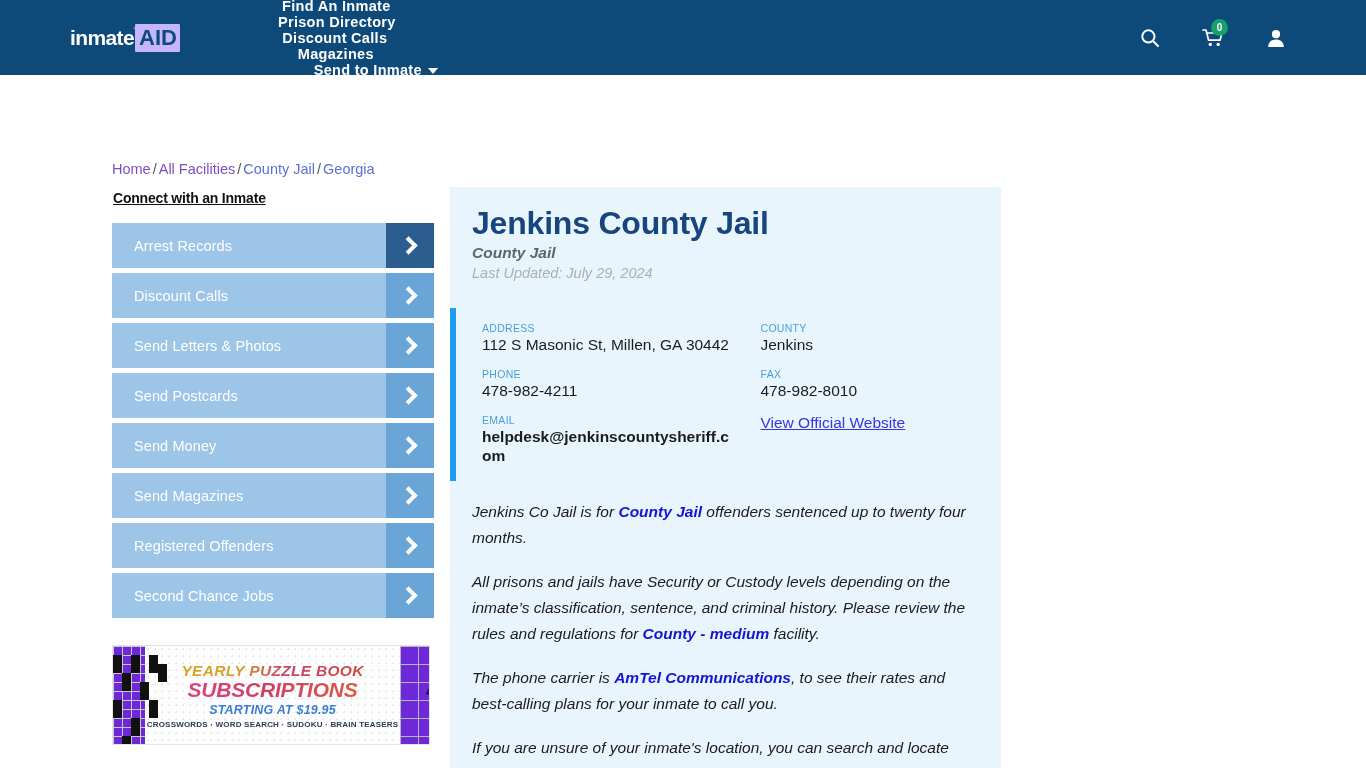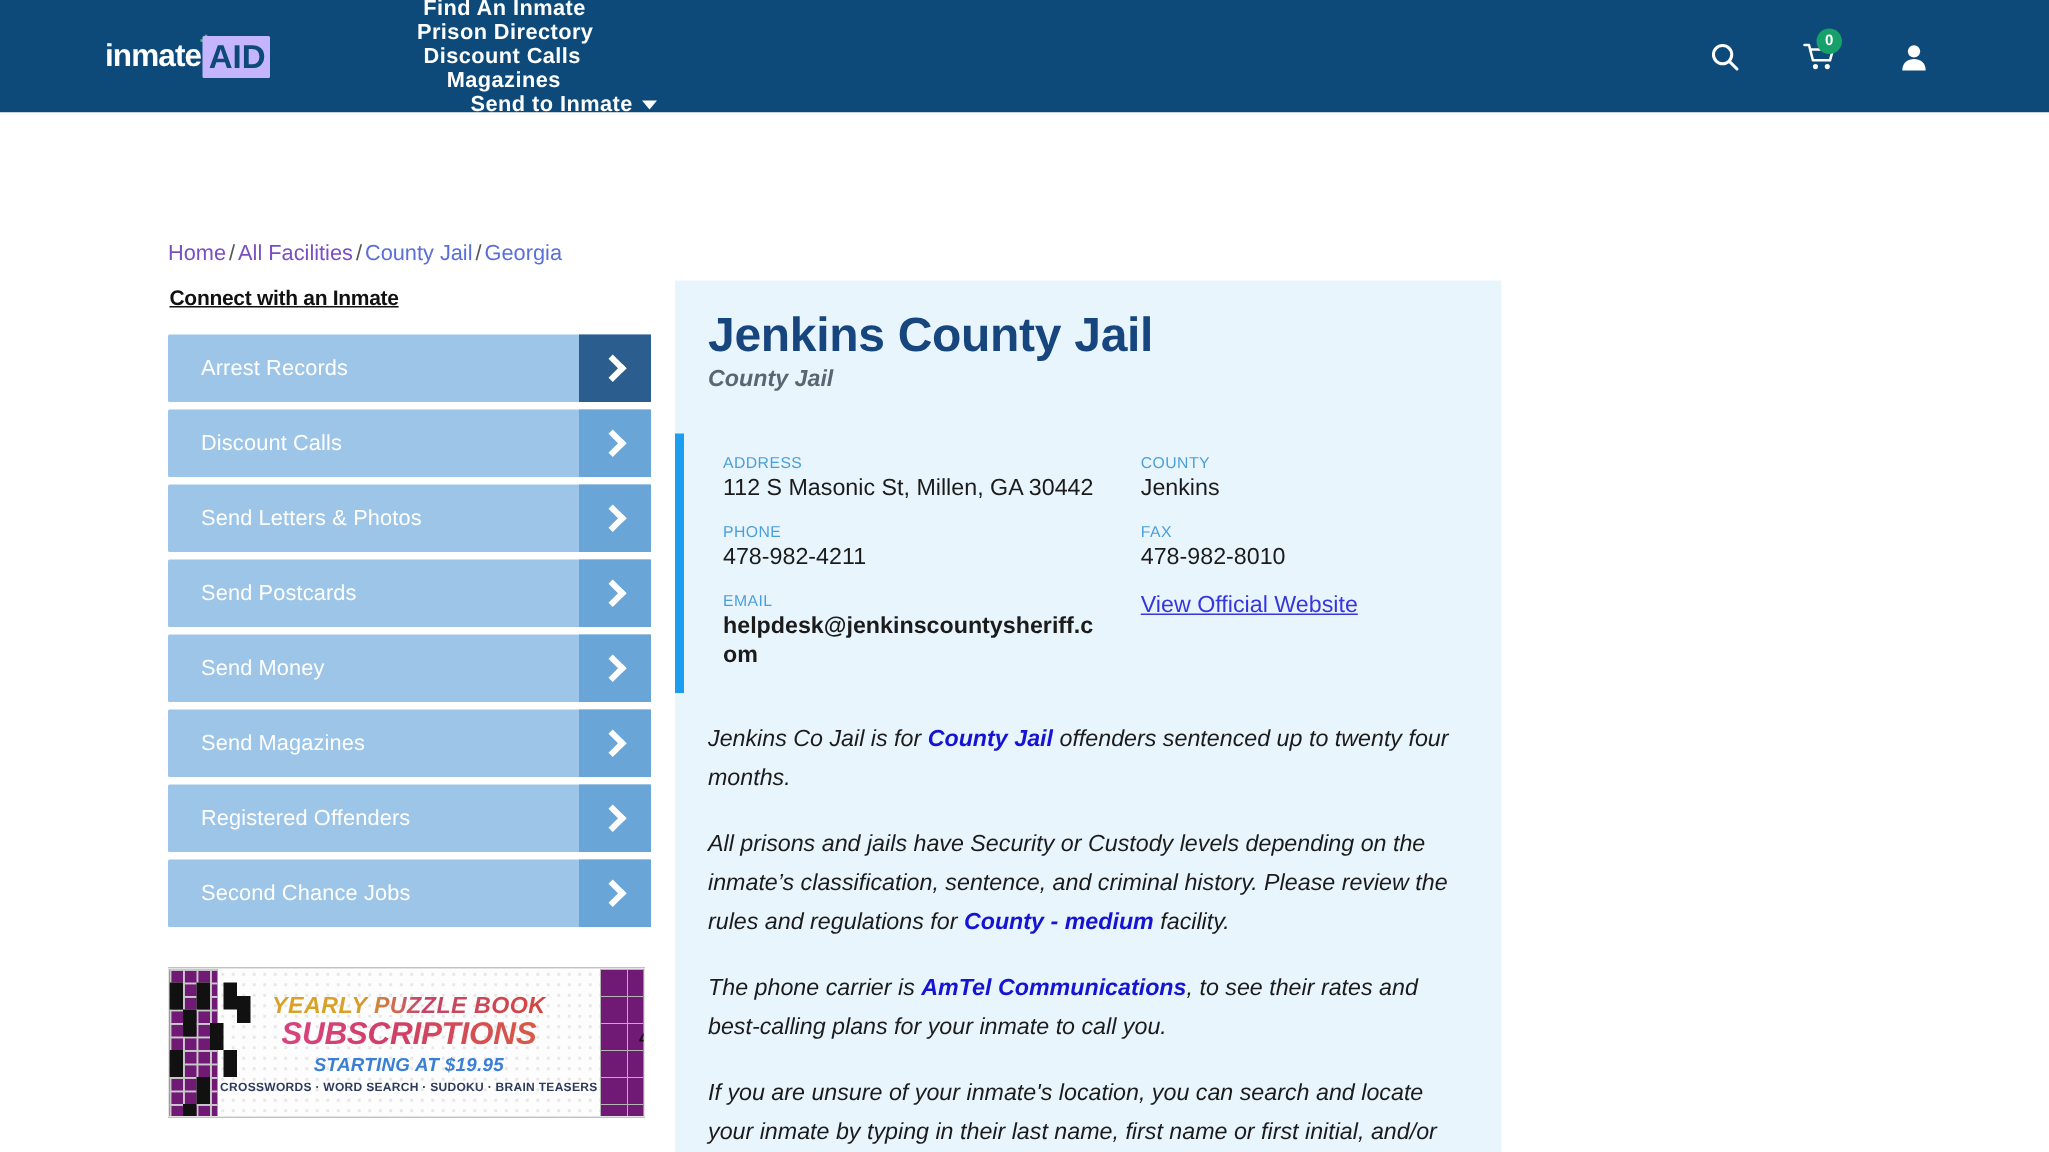--- a/index.html
+++ b/index.html
@@ -185,21 +185,21 @@
     margin-left: -4px;
   }
 
   
   .ad {
     position: absolute;
     left: 112px;
     top: 570px;
     width: 318px;
     height: 100px;
-    background: #701a75;
+    background: #6d28d9;
     border: 1px solid #e4e4e4;
     display: flex;
     cursor: pointer;
     overflow: hidden;
   }
   .ad-cross {
     width: 62px; height: 100%;
     background-image:
       linear-gradient(to right, #c9c9c9 1px, transparent 1px),
       linear-gradient(to bottom, #c9c9c9 1px, transparent 1px);
@@ -470,20 +470,21 @@
     <div class="ad-sudoku">
 
       <span class="sd" style="left:20px; top:39px;">4</span>
 
     </div>
   </div>
 
   <div class="main">
     <h1 class="fac-title">Jenkins County Jail</h1>
     <div class="fac-sub">County Jail</div>
+    <div class="fac-upd">Last Updated: July 29, 2024</div>
 
     <div class="contact">
       <div class="ccol">
         <div class="clabel">ADDRESS</div>
         <div class="cvalue">112 S Masonic St, Millen, GA 30442</div>
         <div class="clabel">PHONE</div>
         <div class="cvalue">478-982-4211</div>
         <div class="clabel">EMAIL</div>
         <div class="cvalue last">helpdesk@jenkinscountysheriff.com</div>
       </div>

